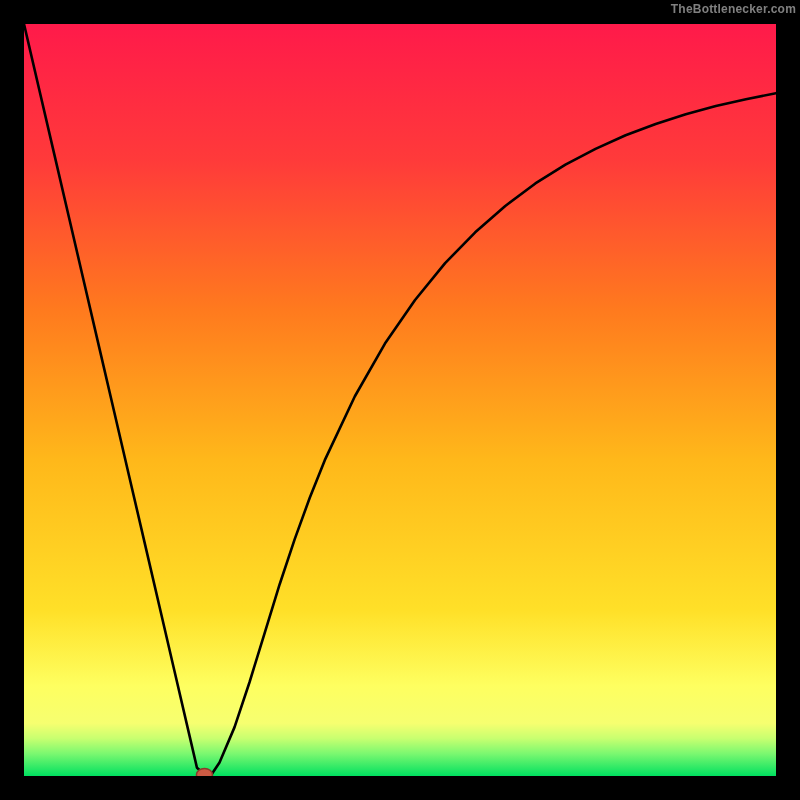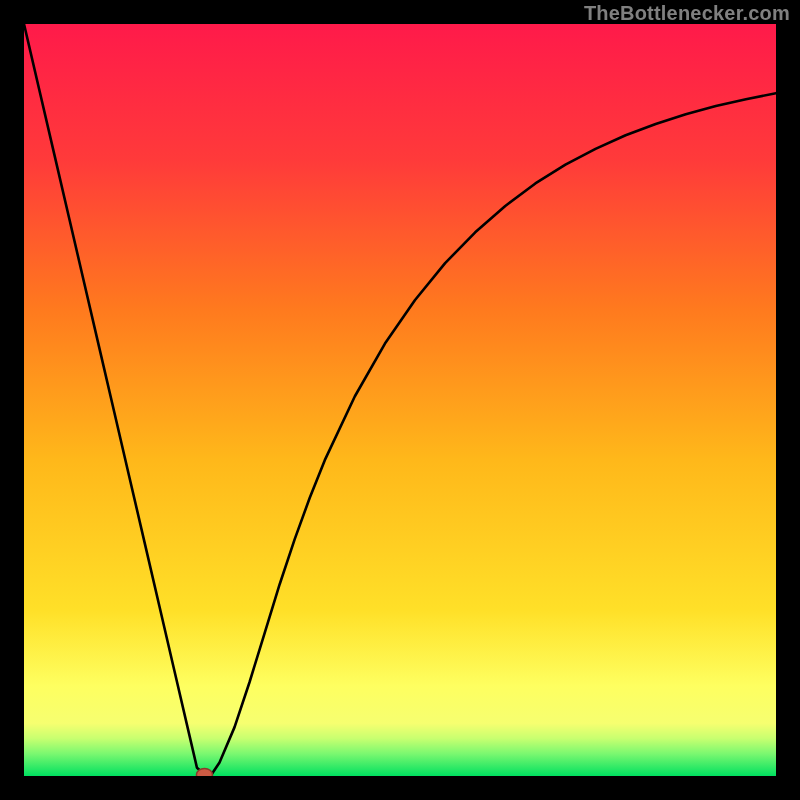--- a/index.html
+++ b/index.html
@@ -21,23 +21,23 @@
   .plot-area {
     position: absolute;
     left: 0;
     top: 0;
     width: 752px;
     height: 752px;
   }
   .attribution {
     position: absolute;
     top: 2px;
-    right: 10px;
+    right: 4px;
     color: #808080;
-    font-size: 20px;
+    font-size: 12px;
     font-weight: 600;
     letter-spacing: 0.2px;
   }
 </style>
 </head>
 <body>
 
 <div class="frame">
   <svg class="plot-area" viewBox="0 0 752 752" preserveAspectRatio="none">
     <defs>

